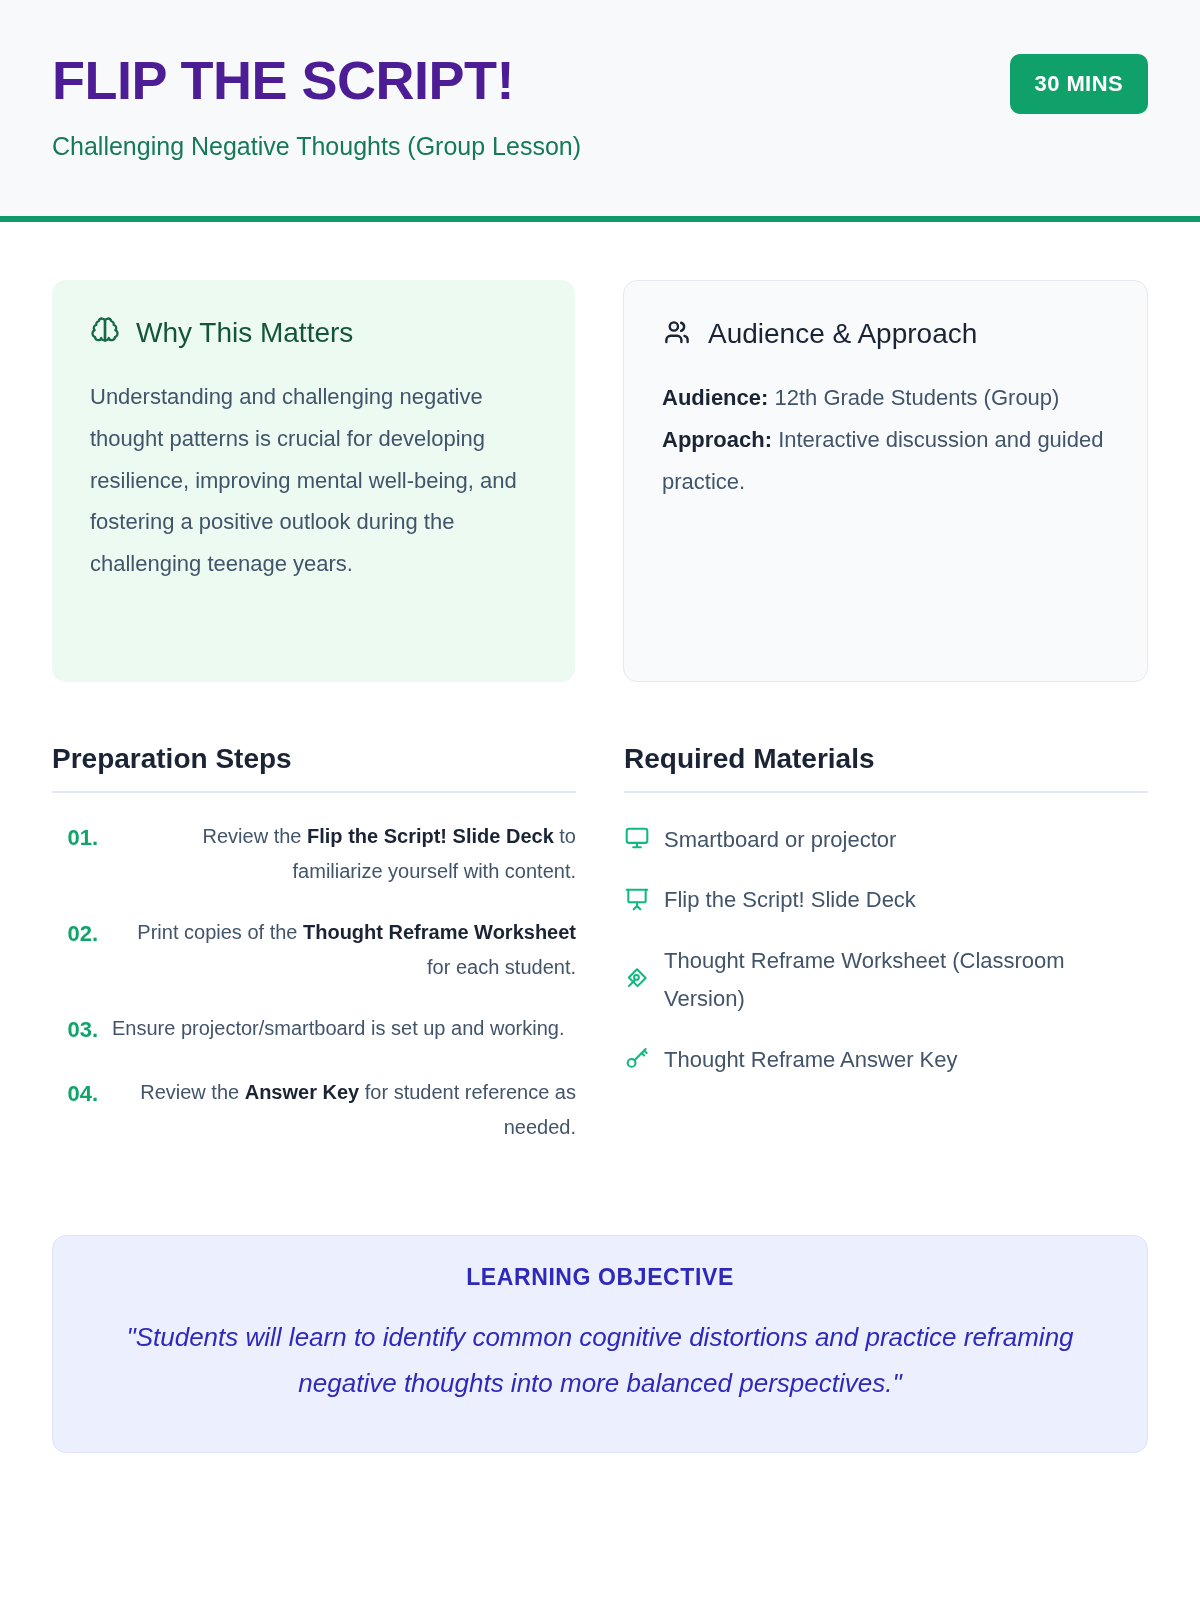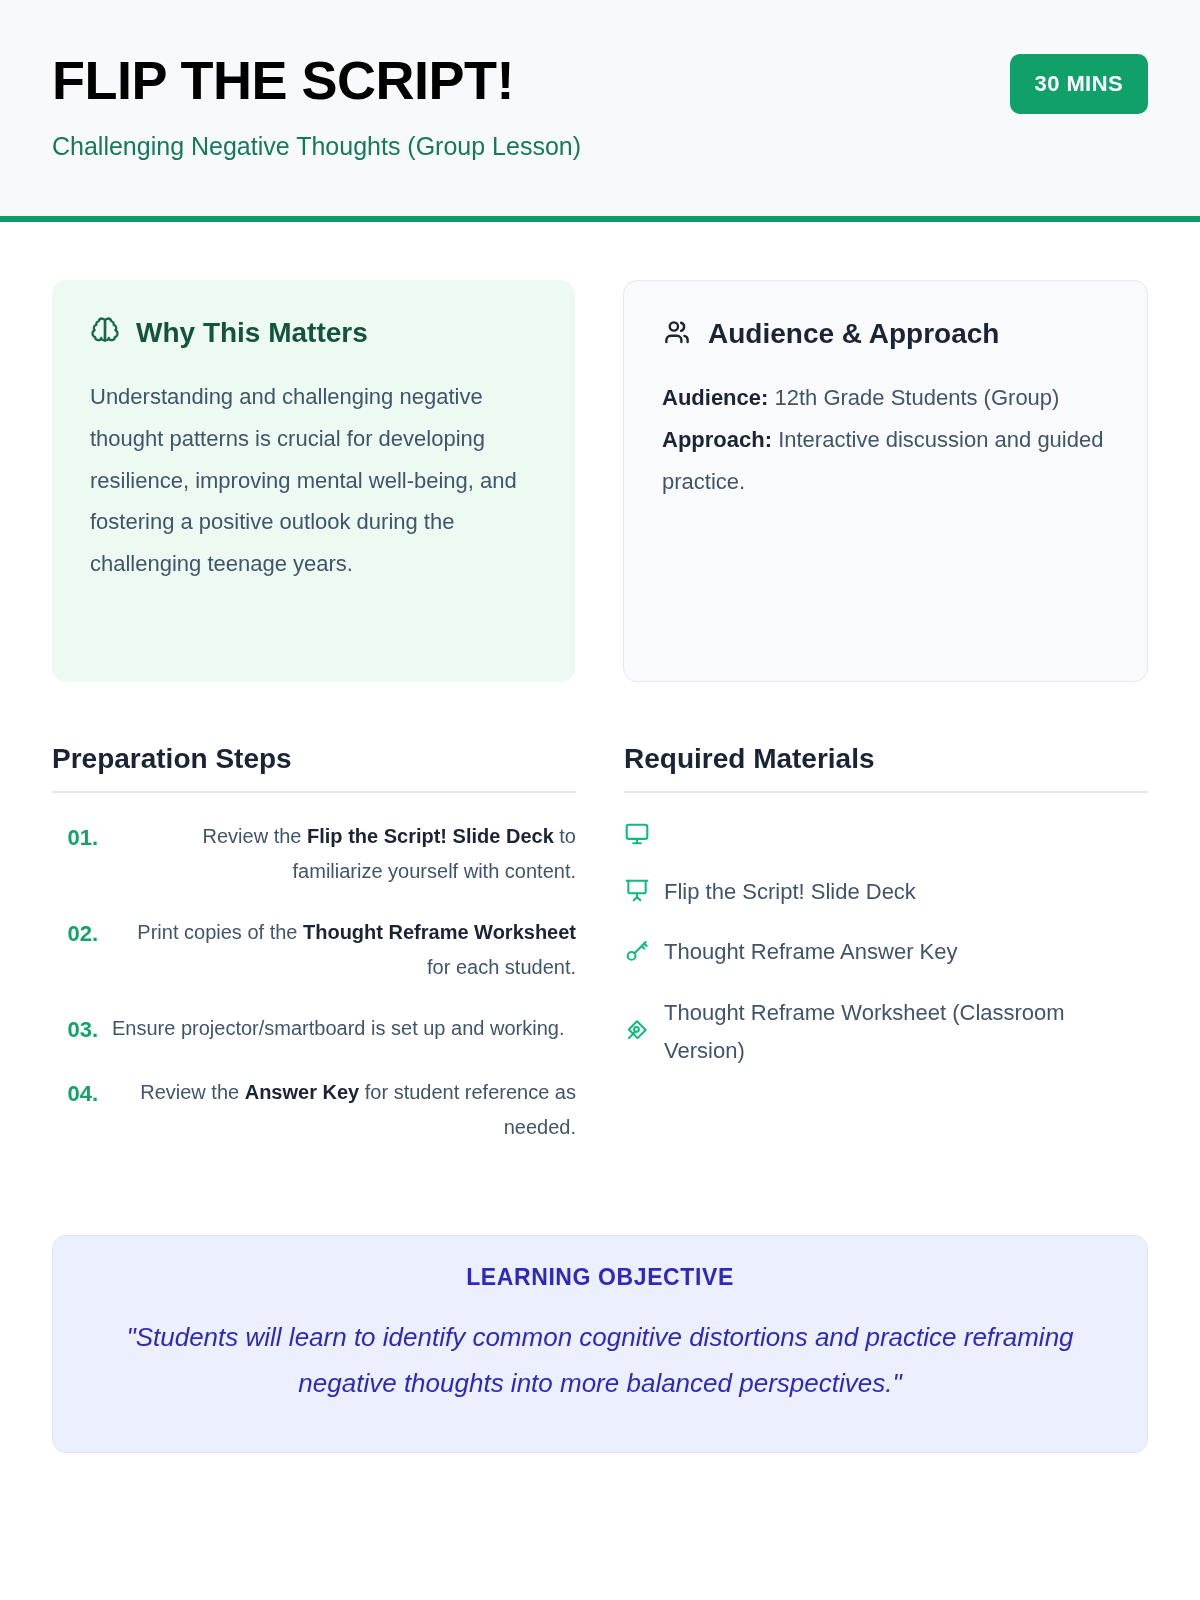--- a/index.html
+++ b/index.html
@@ -21,21 +21,21 @@
   }
   .header-row {
     display: flex;
     align-items: flex-start;
     justify-content: space-between;
   }
   .title-block { padding-top: 4px; }
   .doc-title {
     font-size: 54px;
     font-weight: 700;
-    color: #000000;
+    color: #4c1d95;
     letter-spacing: -0.5px;
     line-height: 1.05;
   }
   .doc-subtitle {
     margin-top: 22px;
     font-size: 25px;
     font-weight: 400;
     color: #15795a;
     line-height: 1.25;
   }
@@ -80,21 +80,21 @@
   }
   .card-head {
     display: flex;
     align-items: center;
     gap: 16px;
     margin-bottom: 26px;
   }
   .card-head .ic { display: block; flex: none; }
   .card-title {
     font-size: 28px;
-    font-weight: 700;
+    font-weight: 400;
     line-height: 1.1;
   }
   .card.why .card-title { color: #14543c; }
   .card.audience .card-title { color: #1b2434; }
   .card-text {
     font-size: 22px;
     line-height: 1.9;
     color: #41546a;
   }
   .card-text b { color: #1b2434; font-weight: 700; }
@@ -263,56 +263,57 @@
       <div class="sec-title">Required Materials</div>
       <div class="materials">
 
         <div class="material">
           <span class="ic">
             <svg width="26" height="26" viewBox="0 0 24 24" fill="none" stroke="#10b981" stroke-width="1.9" stroke-linecap="round" stroke-linejoin="round">
               <rect x="2.5" y="3.5" width="19" height="13" rx="2"></rect>
               <path d="M8.5 20.5h7M12 16.5v4"></path>
             </svg>
           </span>
+          <span class="material-label">Smartboard or projector</span>
         </div>
 
         <div class="material">
           <span class="ic">
             <svg width="26" height="26" viewBox="0 0 24 24" fill="none" stroke="#10b981" stroke-width="1.9" stroke-linecap="round" stroke-linejoin="round">
               <path d="M2.5 3.5h19"></path>
               <path d="M4 3.5v10a1.5 1.5 0 0 0 1.5 1.5h13a1.5 1.5 0 0 0 1.5-1.5v-10"></path>
               <path d="M12 15v3.5M9 21.5l3-3 3 3"></path>
             </svg>
           </span>
           <span class="material-label">Flip the Script! Slide Deck</span>
+        </div>
+
+        <div class="material">
+          <span class="ic">
+            <svg width="26" height="26" viewBox="0 0 24 24" fill="none" stroke="#10b981" stroke-width="1.9" stroke-linecap="round" stroke-linejoin="round">
+              <path d="M12.5 19.5 20 12l-8-8-7.5 7.5z"></path>
+              <circle cx="11.5" cy="11.5" r="2.2"></circle>
+              <path d="M4.5 19.5 9.9 14"></path>
+            </svg>
+          </span>
+          <span class="material-label">Thought Reframe Worksheet (Classroom Version)</span>
         </div>
 
         <div class="material">
           <span class="ic">
             <svg width="26" height="26" viewBox="0 0 24 24" fill="none" stroke="#10b981" stroke-width="1.9" stroke-linecap="round" stroke-linejoin="round">
               <circle cx="7" cy="16.5" r="3.6"></circle>
               <path d="M9.7 14 20 3.7"></path>
               <path d="M16.3 7.4l2.3 2.3"></path>
               <path d="M18.6 5.1l2.3 2.3"></path>
             </svg>
           </span>
           <span class="material-label">Thought Reframe Answer Key</span>
         </div>
 
-        <div class="material">
-          <span class="ic">
-            <svg width="26" height="26" viewBox="0 0 24 24" fill="none" stroke="#10b981" stroke-width="1.9" stroke-linecap="round" stroke-linejoin="round">
-              <path d="M12.5 19.5 20 12l-8-8-7.5 7.5z"></path>
-              <circle cx="11.5" cy="11.5" r="2.2"></circle>
-              <path d="M4.5 19.5 9.9 14"></path>
-            </svg>
-          </span>
-          <span class="material-label">Thought Reframe Worksheet (Classroom Version)</span>
-        </div>
-
       </div>
     </div>
 
   </div>
 </div>
 
 <div class="objective">
   <div class="objective-label">LEARNING OBJECTIVE</div>
   <div class="objective-quote">"Students will learn to identify common cognitive distortions and practice reframing negative thoughts into more balanced perspectives."</div>
 </div>

